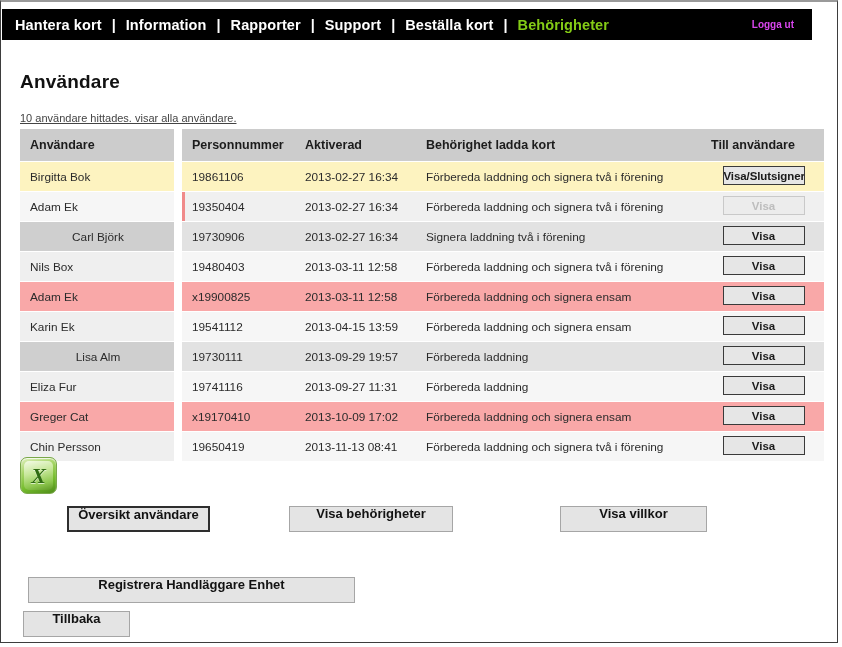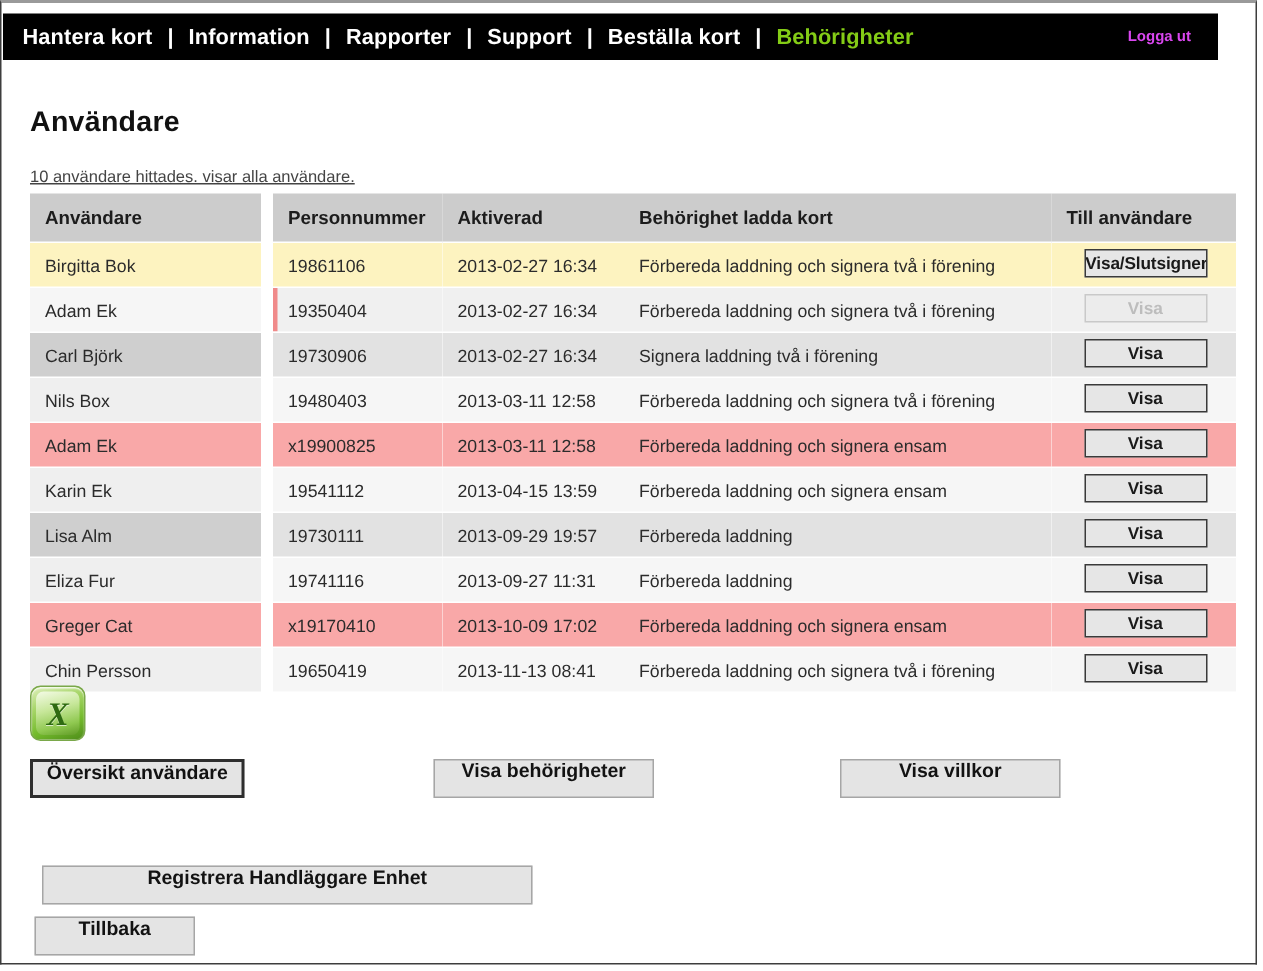--- a/index.html
+++ b/index.html
@@ -135,21 +135,21 @@
 
   
   tr.zebra-light td { background: #f3f3f3; }
   tr.zebra-dark  td { background: #cfcfcf; }
   tr.zebra-light td.cell-name { background: #f3f3f3; }
   tr.zebra-dark  td.cell-name { background: #cfcfcf; }
 
   
   tr.zebra-light td.cell-name { background: #efefef; }
   tr.zebra-light td.cell-data { background: #f6f6f6; }
-  tr.zebra-dark  td.cell-name { background: #cfcfcf; }
+  tr.zebra-dark  td.cell-name { background: #cfcfcf; text-align: center; }
   tr.zebra-dark  td.cell-data { background: #e2e2e2; }
 
   
   tr.hl-yellow td.cell-name,
   tr.hl-yellow td.cell-data { background: #fdf3c0 !important; }
   tr.hl-red td.cell-name,
   tr.hl-red td.cell-data { background: #f9a8a8 !important; }
   tr.hl-pending td.cell-name { background: #f6f6f6 !important; }
   tr.hl-pending td.cell-data { background: #f0f0f0 !important; }
 
@@ -234,29 +234,30 @@
     background: #e4e4e4;
     border: 1.4px solid #a6a6a6;
     box-sizing: border-box;
     text-align: center;
     cursor: pointer;
     white-space: nowrap;
     line-height: 1;
   }
   .btn.focused {
     border: 2.2px solid #2e2e2e;
+    margin-left: 47px;
   }
 
   #btn-oversikt {
     left: 19px; top: 504px;
     width: 143px; height: 26px;
   }
   #btn-behorigheter {
     left: 288px; top: 504px;
-    width: 147px; height: 26px;
+    width: 164px; height: 26px;
   }
   #btn-villkor {
     left: 559px; top: 504px;
     width: 147px; height: 26px;
   }
   #btn-registrera {
     left: 27px; top: 575px;
     width: 327px; height: 26px;
   }
   #btn-tillbaka {

